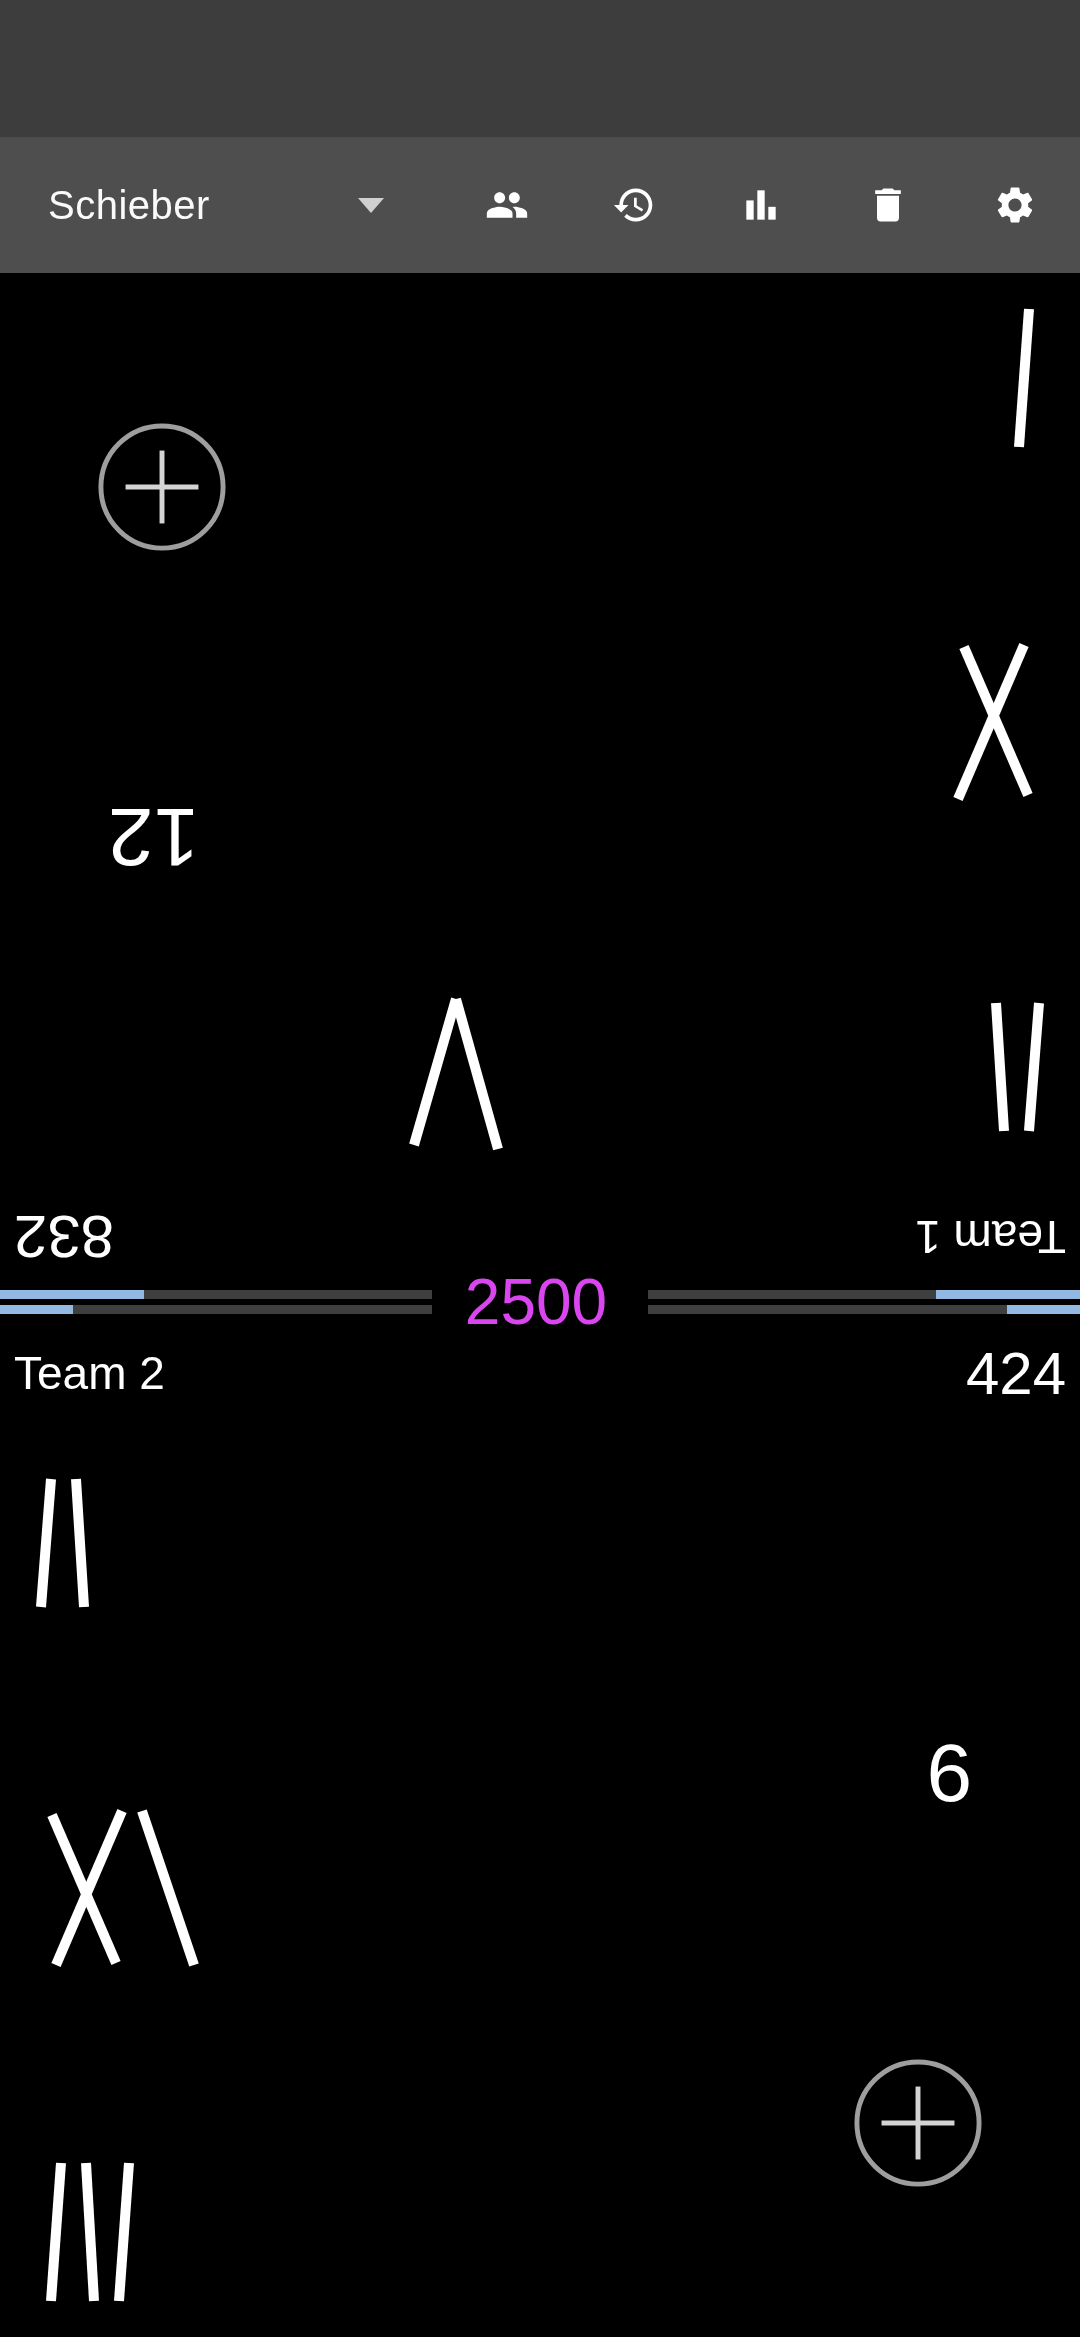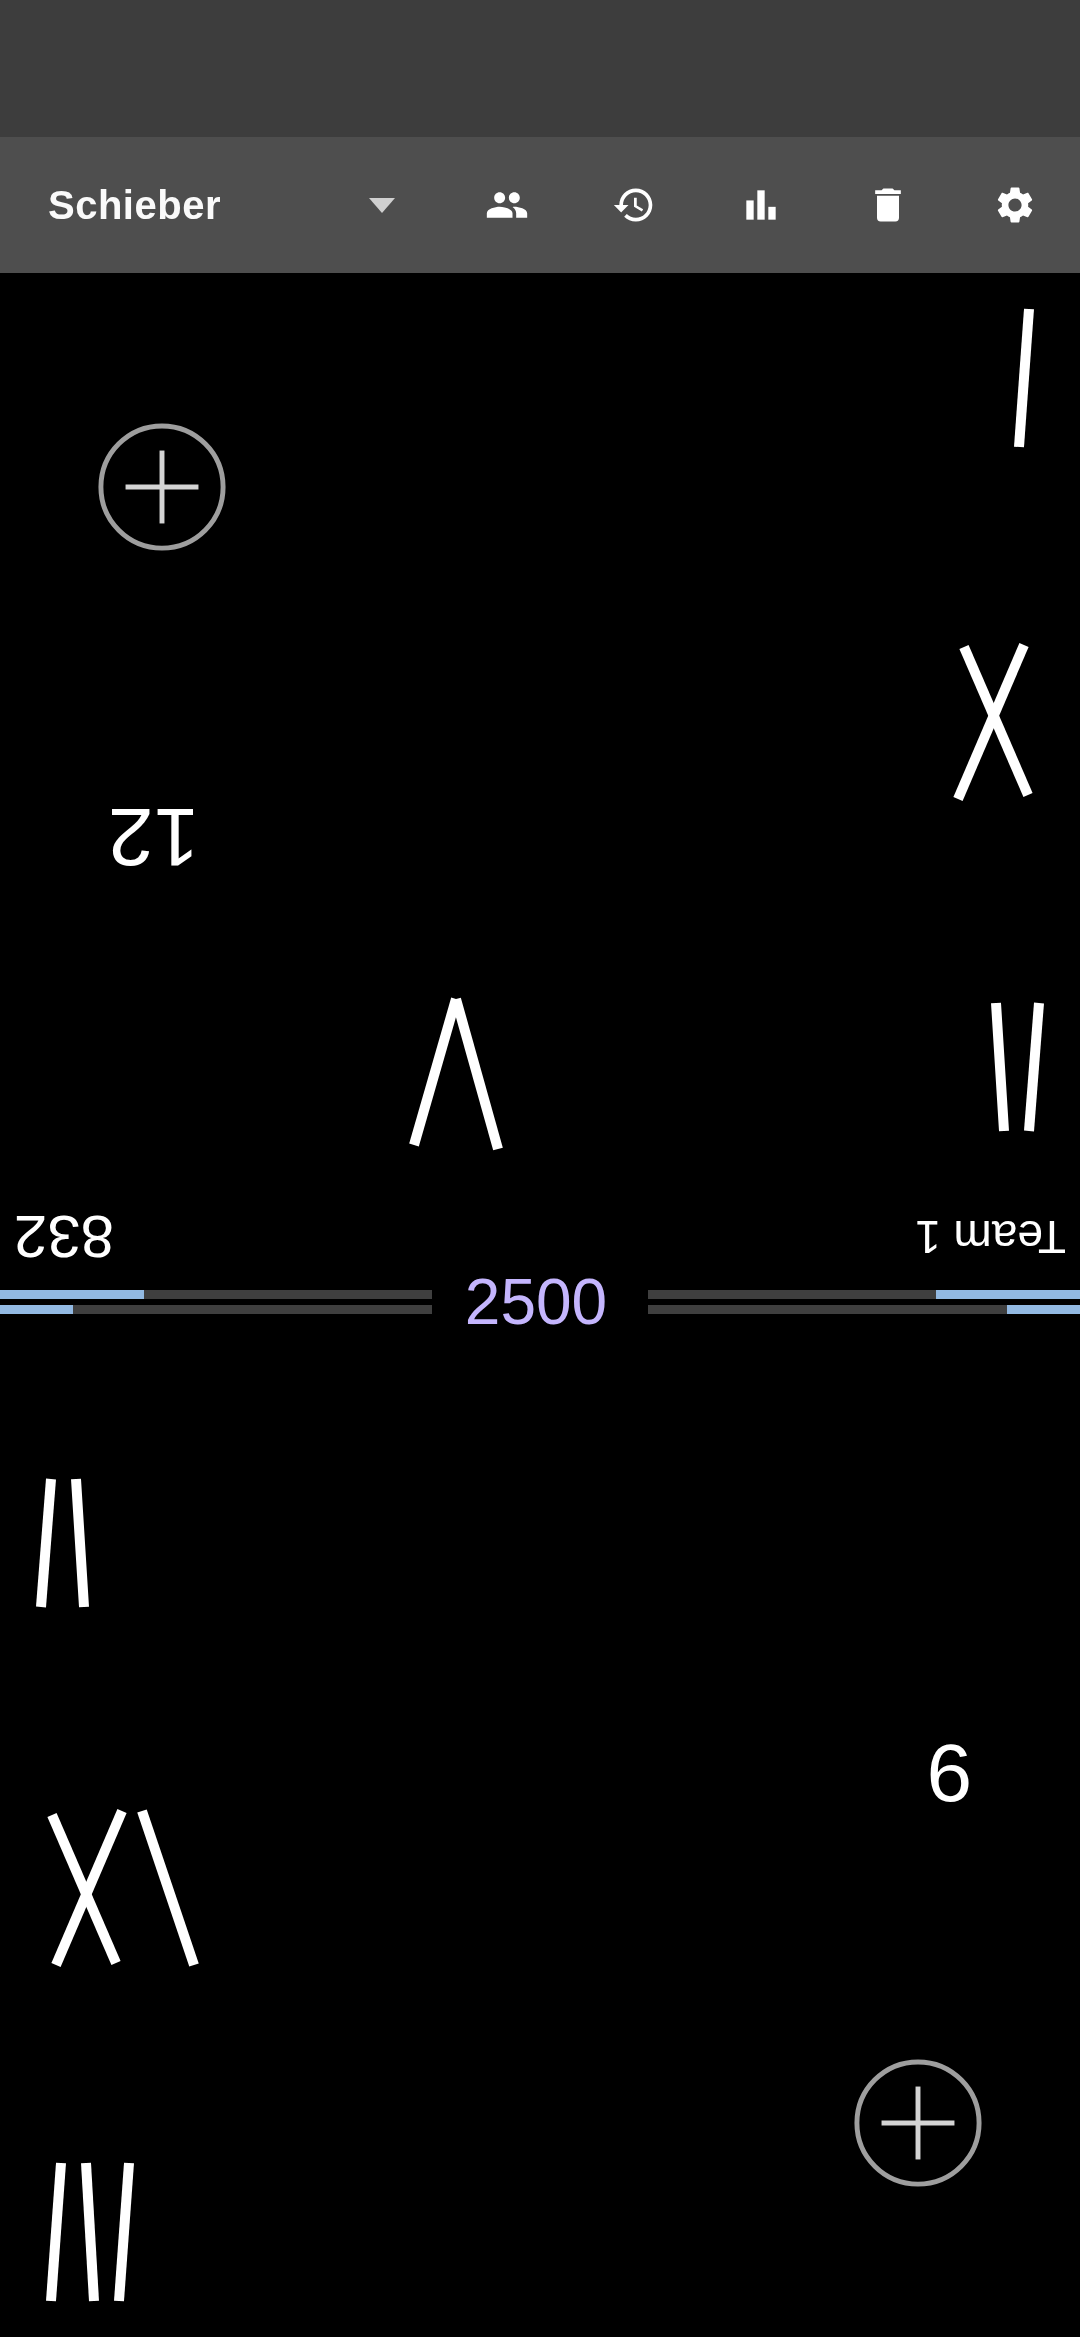--- a/index.html
+++ b/index.html
@@ -4,21 +4,21 @@
 <style>
   * { margin:0; padding:0; box-sizing:border-box; }
   html,body { width:1080px; height:2337px; background:#000; overflow:hidden;
               font-family:"Liberation Sans","DejaVu Sans",sans-serif; }
 
   
   .status-bar { position:absolute; top:0; left:0; width:100%; height:137px; background:#3d3d3d; }
   .toolbar { position:absolute; top:137px; left:0; width:100%; height:136px;
              background:#4e4e4e; display:flex; align-items:center; padding:0 33px 0 48px; }
   .title-btn { display:flex; align-items:center; background:none; border:none; cursor:pointer; }
-  .toolbar-title { color:#fafafa; font-size:40px; font-weight:700; letter-spacing:0.5px; }
+  .toolbar-title { color:#fafafa; font-size:40px; font-weight:400; letter-spacing:0.5px; }
   .caret { width:0; height:0; margin-left:148px;
            border-left:13px solid transparent; border-right:13px solid transparent;
            border-top:15px solid #d0d0d0; }
   .toolbar-actions { margin-left:auto; display:flex; gap:63px; align-items:center; }
   .icon-btn { width:64px; height:64px; display:flex; align-items:center; justify-content:center;
               background:none; border:none; cursor:pointer; }
 
   
   .board { position:absolute; top:273px; left:0; width:1080px; height:2064px; background:#000; }
   .half { position:absolute; left:0; width:1080px; height:1032px; overflow:hidden; }
@@ -43,21 +43,21 @@
   .divider { position:absolute; top:1017px; left:0; width:100%; height:24px; z-index:5; }
   .bar-row { position:absolute; left:0; width:100%; height:9px; }
   .bar-row.row-0 { top:0; }
   .bar-row.row-1 { top:15px; }
   .seg { position:absolute; top:0; height:100%; width:432px; background:#3f3f3f; }
   .seg--left { left:0; }
   .seg--right { right:0; }
   .fill { position:absolute; top:0; height:100%; }
   .goal-label { position:absolute; left:0; right:8px; top:50%; transform:translateY(-50%);
                 display:flex; justify-content:center; align-items:center;
-                color:#c4b5fd; font-size:64px; line-height:1; background:transparent; cursor:pointer;
+                color:#d946ef; font-size:64px; line-height:1; background:transparent; cursor:pointer;
                 border:none; }
 </style>
 </head>
 <body>
 
 <div class="status-bar"></div>
 
 <header class="toolbar">
   <button class="title-btn">
     <span class="toolbar-title">Schieber</span>
@@ -122,20 +122,24 @@
     <button class="add-btn">
       <svg viewBox="0 0 136 136" width="134" height="134">
         <circle cx="68" cy="68" r="62" fill="none" stroke="#9e9e9e" stroke-width="5"></circle>
         <line x1="68" y1="31" x2="68" y2="105" stroke="#d4d4d4" stroke-width="5"></line>
         <line x1="31" y1="68" x2="105" y2="68" stroke="#d4d4d4" stroke-width="5"></line>
       </svg>
     </button>
   </section>
 
   <section class="half half--bottom">
+    <div class="team-row">
+      <span class="team-name">Team 2</span>
+      <span class="team-score">424</span>
+    </div>
     <div class="round-points">6</div>
     <div class="tally-layer">
         <svg width="76" height="132" style="left: 30px; top: 172px;">
           <line x1="21" y1="2" x2="11" y2="130" stroke="#ffffff" stroke-width="10"></line>
           <line x1="46" y1="2" x2="54" y2="130" stroke="#ffffff" stroke-width="10"></line>
         </svg>
         <svg width="168" height="154" style="left: 40px; top: 506px;">
           <line x1="12" y1="4" x2="76" y2="152" stroke="#ffffff" stroke-width="10"></line>
           <line x1="82" y1="0" x2="16" y2="154" stroke="#ffffff" stroke-width="10"></line>
           <line x1="102" y1="0" x2="154" y2="154" stroke="#ffffff" stroke-width="10"></line>

